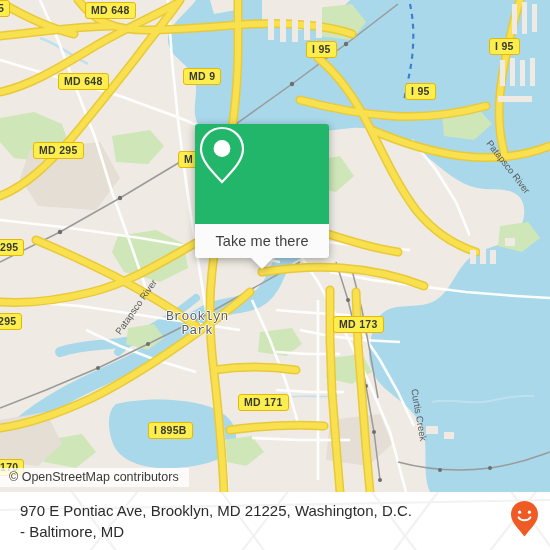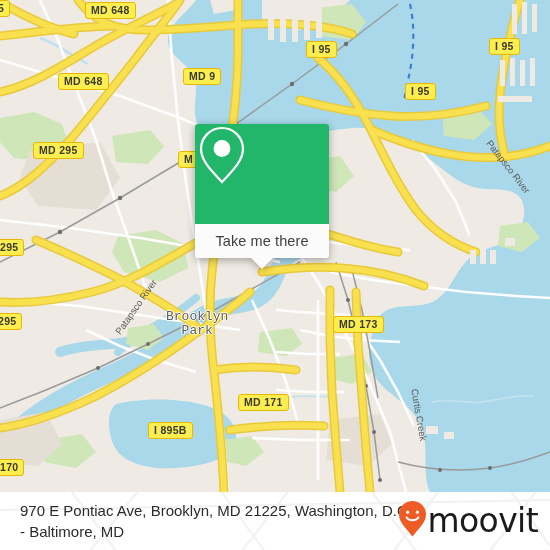--- a/index.html
+++ b/index.html
@@ -380,20 +380,21 @@
             <circle cx="27" cy="24.5" r="8.4" fill="#ffffff"></circle>
           </svg>
         </span>
       </div>
       <div class="card-bottom">
         <span class="card-label">Take me there</span>
         <span class="card-tail"></span>
       </div>
     </div>
 
+    <div class="attrib">© OpenStreetMap contributors</div>
   </div>
 
   <div class="footer">
     <svg class="footer-watermark" width="550" height="70" viewBox="0 0 550 70">
       <g stroke="#f2f2f2" stroke-width="2.2" fill="none">
         <path d="M60,-10 L120,70"></path>
           <path d="M150,-10 L86,70"></path>
         <path d="M210,-10 L268,70"></path>
           <path d="M300,-10 L238,70"></path>
         <path d="M360,-10 L420,70"></path>
@@ -410,18 +411,17 @@
       </div>
       <div class="brand">
         <span>
           <svg width="27" height="36" viewBox="0 0 27 36">
             <path d="M13.5 0 C6 0 0 6 0 13.4 C0 22 9 29 13.5 35.5 C18 29 27 22 27 13.4 C27 6 21 0 13.5 0 Z" fill="#ee5b25"></path>
             <circle cx="8.6" cy="11.2" r="1.6" fill="#ffffff"></circle>
             <circle cx="18.4" cy="11.2" r="1.6" fill="#ffffff"></circle>
             <path d="M7.6 16.4 C9.6 20.2 17.4 20.2 19.4 16.4" stroke="#ffffff" stroke-width="2" fill="none" stroke-linecap="round"></path>
           </svg>
         </span>
-        <span class="brand-word">moovit</span>
       </div>
     </div>
   </div>
 
 </div>
 
 </body></html>

